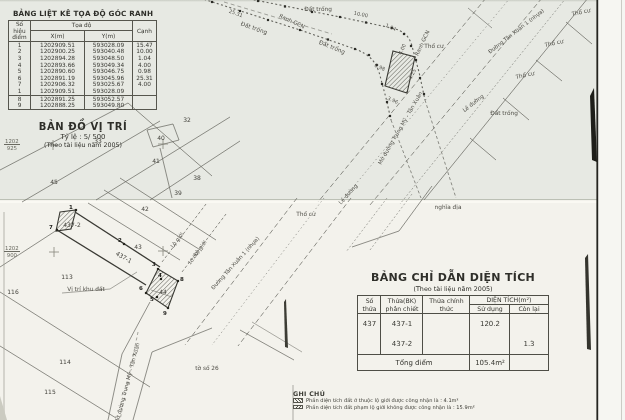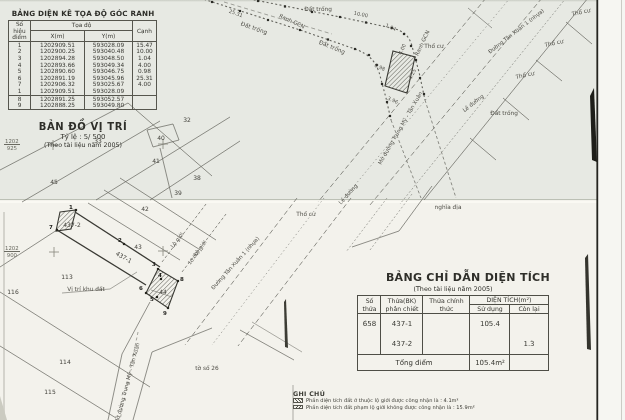--- a/index.html
+++ b/index.html
@@ -38,21 +38,21 @@
 
   
   .ml{position:absolute;font-size:5.8px;color:#52514a;white-space:nowrap;transform:translate(-50%,-50%);}
   .rd{font-size:5.4px;}
   .pn{position:absolute;font-size:6px;color:#45443e;white-space:nowrap;transform:translate(-50%,-50%);}
   .pt{position:absolute;font-size:5.5px;font-weight:bold;color:#22221e;white-space:nowrap;transform:translate(-50%,-50%);}
   .dim{position:absolute;font-size:5px;color:#52514a;white-space:nowrap;transform:translate(-50%,-50%);}
 
   
   .areatbl{position:absolute;left:356px;top:271px;width:194px;color:#2f2f2a;}
-  .at-title{font-size:11px;font-weight:bold;text-align:right;letter-spacing:.3px;white-space:nowrap;}
+  .at-title{font-size:11px;font-weight:bold;text-align:center;letter-spacing:.3px;white-space:nowrap;}
   .at-sub{font-size:6.4px;text-align:center;margin-top:1px;}
   .areatbl table{border-collapse:collapse;width:190px;margin:2px auto 0;table-layout:fixed;}
   .areatbl td,.areatbl th{border:0.8px solid #4e4e46;font-size:6.2px;font-weight:normal;
       text-align:center;padding:0;line-height:8px;color:#35352f;}
   .areatbl td.v{font-size:7px;}
   .areatbl tr.body td{height:20px;vertical-align:middle;}
   .areatbl tr.body.r1 td{border-bottom:none;vertical-align:middle;}
   .areatbl tr.body.r2 td{border-top:none;}
   .areatbl tr.foot td{height:15px;}
 
@@ -211,21 +211,21 @@
     <g stroke="none">
       <rect x="596.4" y="0" width="1.8" height="420" fill="#24241f"></rect>
       <polygon points="590,96 594,88 597,162 592,160" fill="#1e1e19"></polygon>
       <polygon points="585,258 588,254 591,350 587,349" fill="#34342d"></polygon>
       <polygon points="284,302 286,299 288,348 285,347" fill="#3c3c34"></polygon>
       <polygon points="0,396 7,420 0,420" fill="#cbcbc1"></polygon>
     </g>
   </svg>
 
   <div class="coordtbl">
-    <div class="ct-title">BẢNG DIỆN KÊ TỌA ĐỘ GÓC RANH</div>
+    <div class="ct-title">BẢNG LIỆT KÊ TỌA ĐỘ GÓC RANH</div>
     <table>
       <colgroup>
           <col style="width:22px">
           <col style="width:54px">
           <col style="width:48px">
           <col style="width:24px">
         </colgroup>
       <tbody>
           <tr>
         <th rowspan="2"><span>Số hiệu</span><br><span>điểm</span></th>
@@ -388,24 +388,24 @@
         <th rowspan="2">Số thửa</th>
         <th rowspan="2">Thửa(BK) phân chiết</th>
         <th rowspan="2">Thửa chính thức</th>
         <th colspan="2">DIỆN TÍCH(m²)</th>
       </tr>
       <tr>
         <th>Sử dụng</th>
         <th>Còn lại</th>
       </tr>
       <tr class="body r1">
-        <td class="v">658</td>
+        <td class="v">437</td>
         <td class="v">437-1</td>
         <td class="v"></td>
-        <td class="v">105.4</td>
+        <td class="v">120.2</td>
         <td class="v"></td>
       </tr>
       <tr class="body r2">
         <td class="v"></td>
         <td class="v">437-2</td>
         <td class="v"></td>
         <td class="v"></td>
         <td class="v">1.3</td>
       </tr>
       <tr class="foot">

